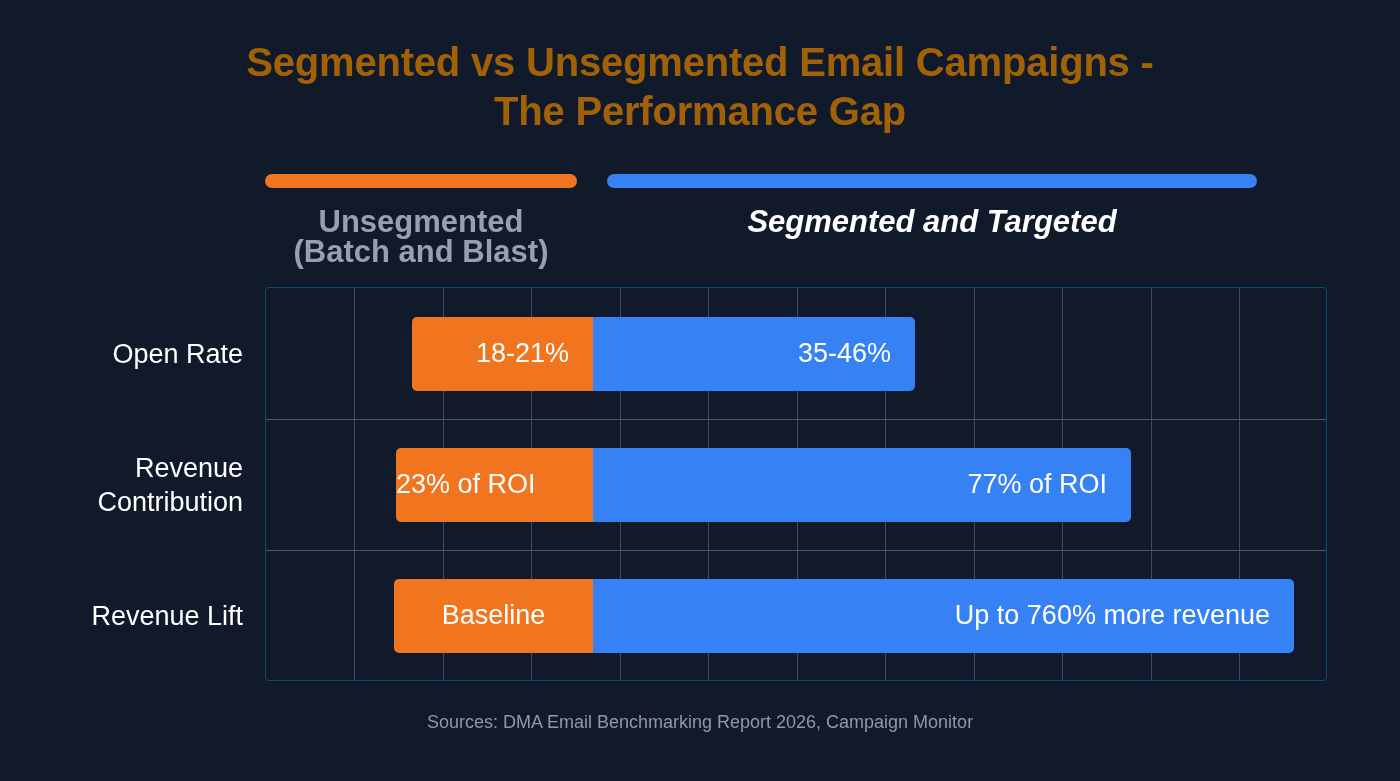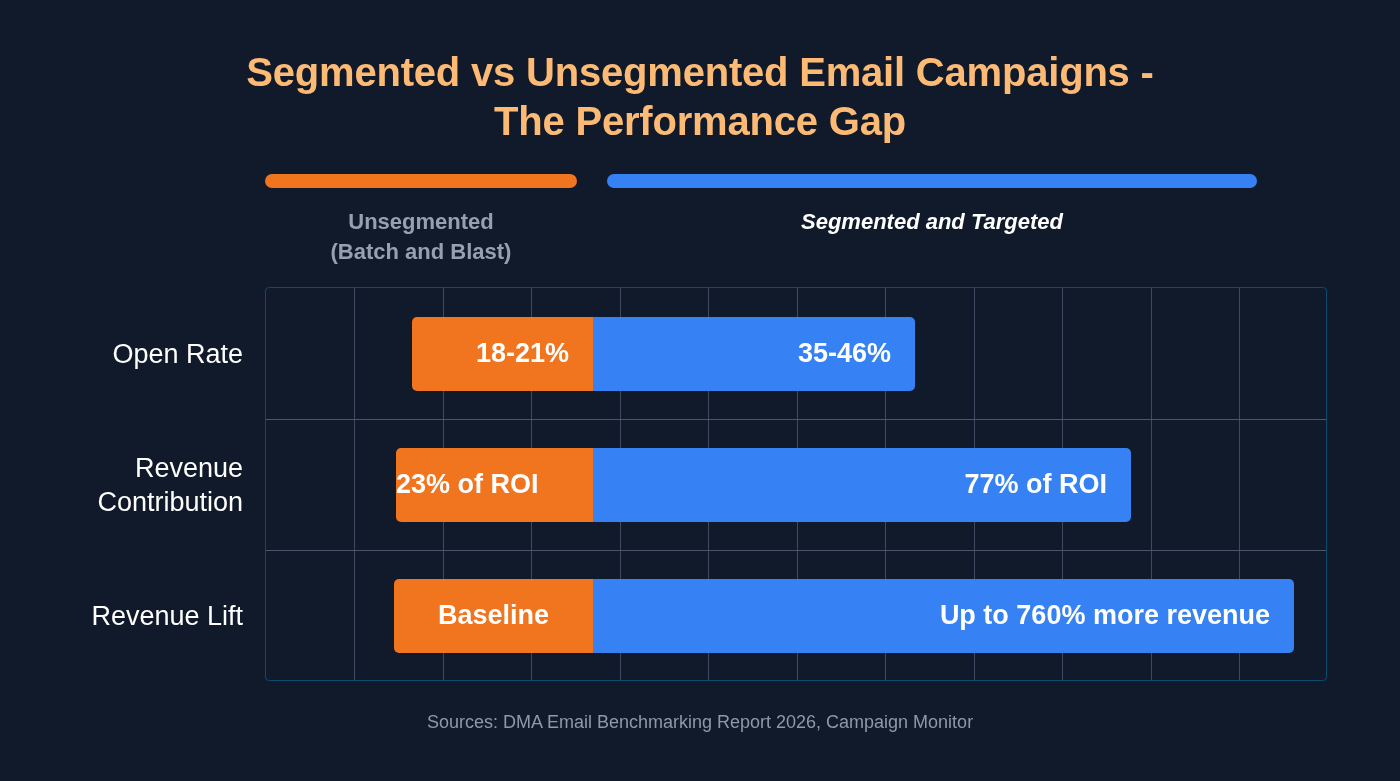--- a/index.html
+++ b/index.html
@@ -12,24 +12,24 @@
     background: #111a2b;
     font-family: "Liberation Sans", sans-serif;
     overflow: hidden;
     position: relative;
   }
 
   
   .title {
     position: absolute;
     left: 0;
-    top: 48px;
+    top: 38px;
     width: 1400px;
     text-align: center;
-    color: #fdba74;
+    color: #a16207;
     font-size: 40px;
     font-weight: bold;
     line-height: 49px;
     letter-spacing: -0.2px;
   }
   .title-line { display: block; white-space: pre; }
 
   
   .legend {
     position: absolute;
@@ -46,21 +46,21 @@
   .legend-col.seg   { left: 342px; width: 650px; }
 
   .legend-swatch {
     height: 14px;
     border-radius: 7px;
     width: 100%;
   }
   .legend-label {
     margin-top: 19px;
     text-align: center;
-    font-size: 22px;
+    font-size: 31px;
     font-weight: bold;
     line-height: 30px;
     white-space: pre-line;
   }
   .legend-col.unseg .legend-label { color: #97a0b0; }
   .legend-col.seg   .legend-label { color: #ffffff; font-style: italic; }
 
   
   .chart {
     position: absolute;
@@ -114,21 +114,21 @@
   .bar {
     position: absolute;
     top: 50%;
     transform: translateY(-50%);
     height: 74px;
     display: flex;
     align-items: center;
     box-sizing: border-box;
     color: #ffffff;
     font-size: 27px;
-    font-weight: bold;
+    font-weight: normal;
     white-space: nowrap;
     overflow: hidden;
   }
   .bar.orange {
     background: #f1741f;
     border-radius: 5px 0 0 5px;
   }
   .bar.blue {
     background: #3681f4;
     border-radius: 0 5px 5px 0;

